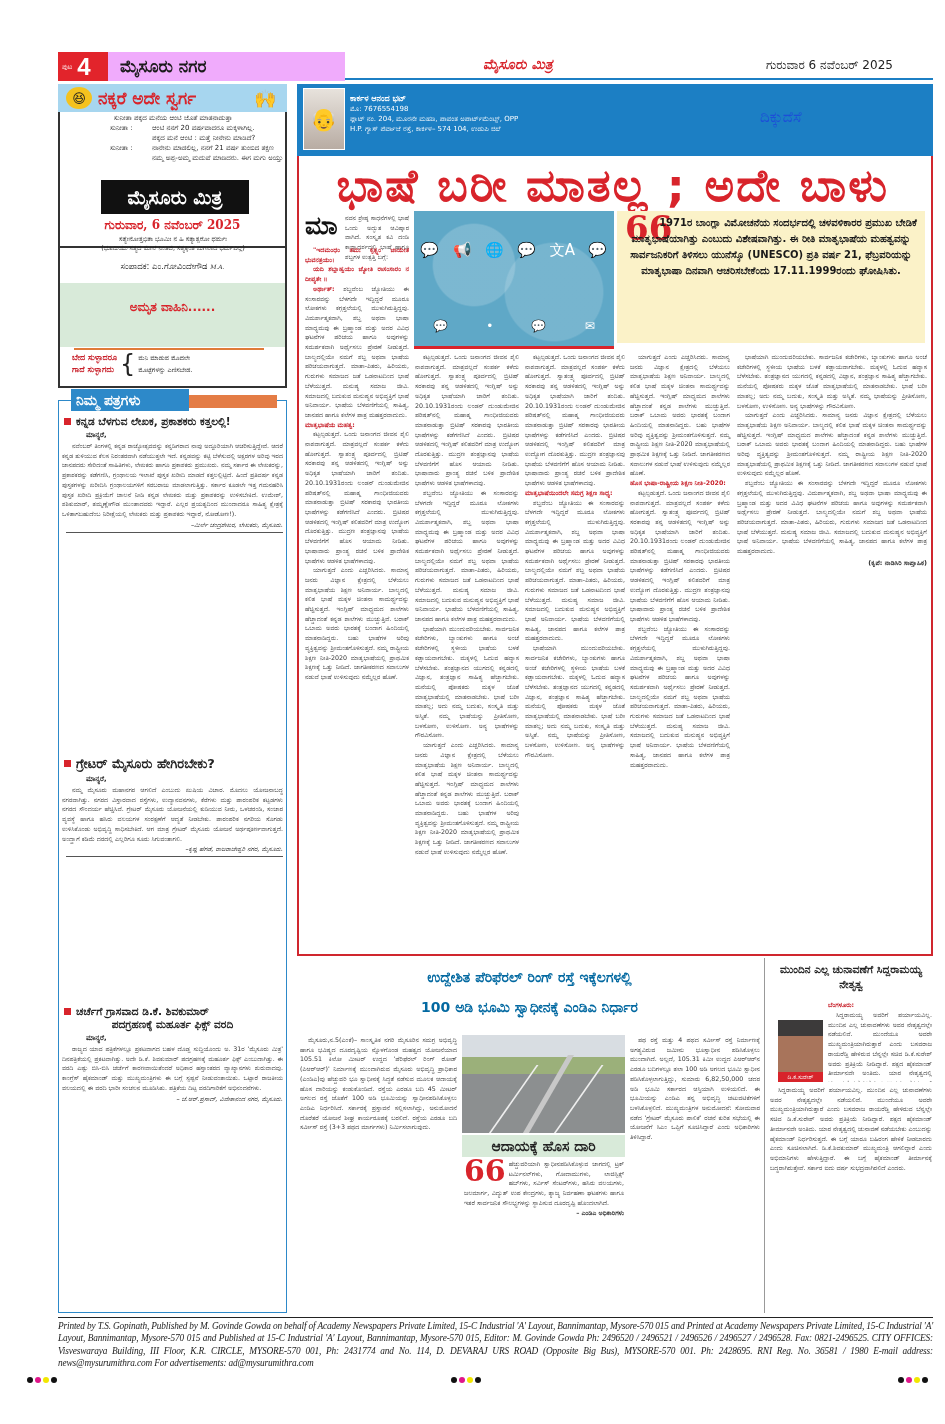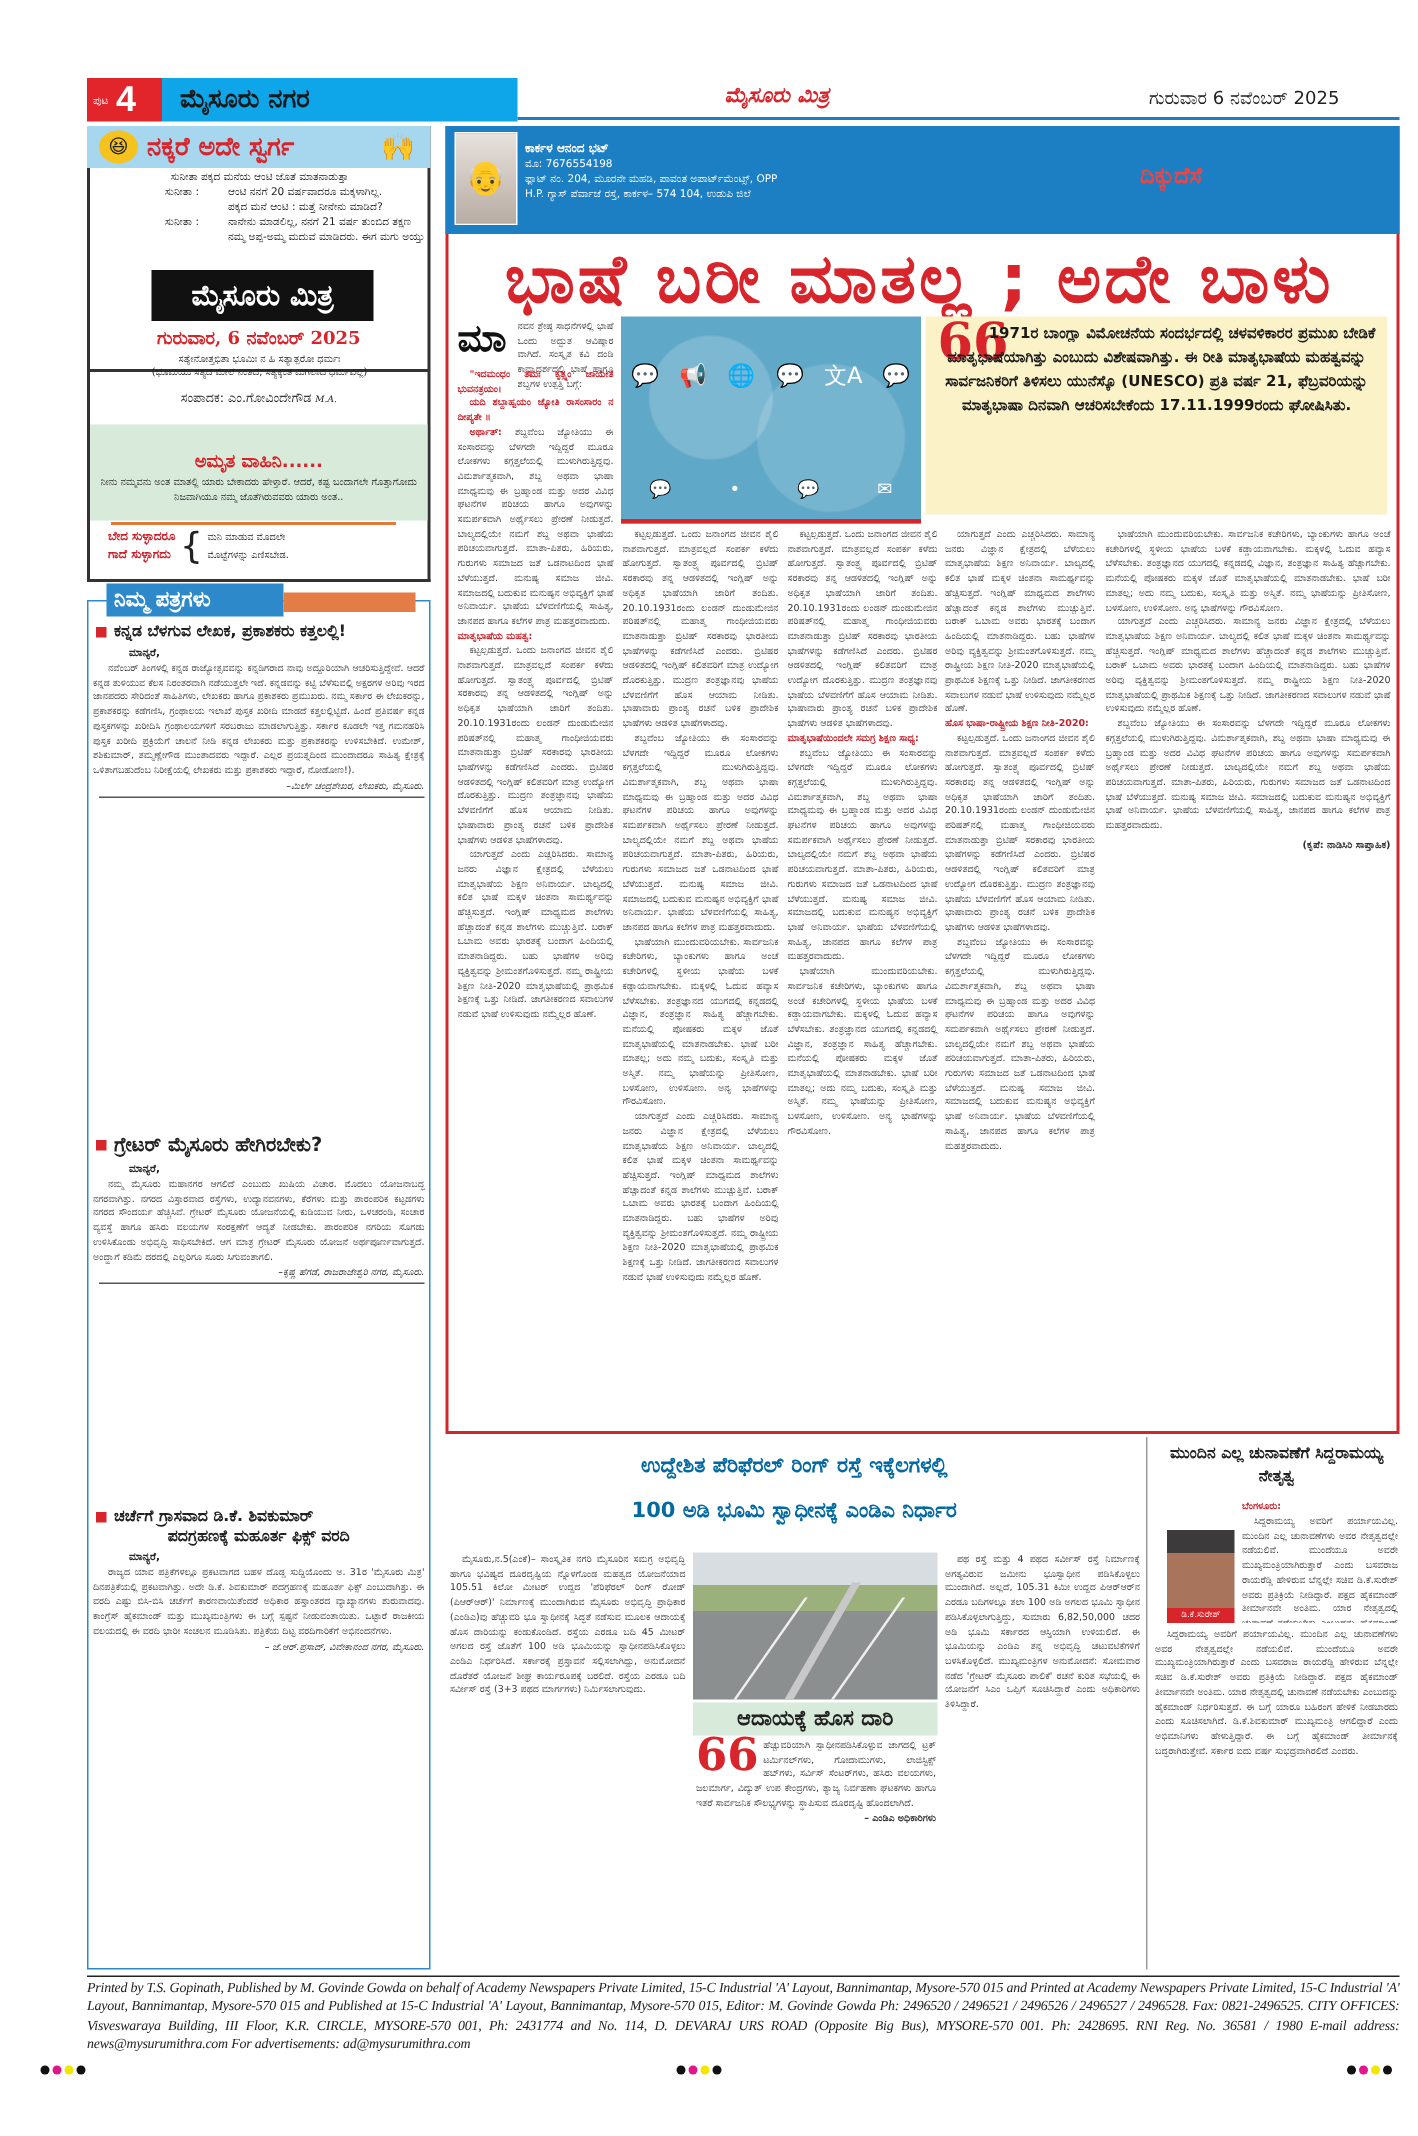--- a/index.html
+++ b/index.html
@@ -4,21 +4,21 @@
 <style>
   * { box-sizing: border-box; margin: 0; padding: 0; }
   html, body { width: 945px; height: 1424px; background: #ffffff; overflow: hidden; }
   body { font-family: "DejaVu Sans", sans-serif; color: #222; position: relative; }
 
   
   .masthead { position: absolute; left: 58px; top: 52px; width: 875px; height: 29px; }
   .page-no { position: absolute; left: 0; top: 0; width: 50px; height: 29px; background: #e2242b; color: #fff; display: flex; align-items: center; }
   .page-no .pg-label { font-size: 7px; margin-left: 4px; }
   .page-no .pg-num { font-family: "Liberation Sans", sans-serif; font-weight: 700; font-size: 24px; margin-left: 5px; }
-  .section-name { position: absolute; left: 50px; top: 0; width: 237px; height: 29px; background: #0ea5e9; font-size: 17px; font-weight: 700; padding-left: 12px; line-height: 29px; color: #1a1a1a; }
+  .section-name { position: absolute; left: 50px; top: 0; width: 237px; height: 29px; background: #f0abfc; font-size: 17px; font-weight: 700; padding-left: 12px; line-height: 29px; color: #1a1a1a; }
   .brand { position: absolute; left: 425px; top: 4px; font-size: 14px; font-weight: 700; color: #d8242b; font-style: italic; }
   .date-top { position: absolute; left: 708px; top: 6px; font-size: 12px; color: #222; }
   .rule-blue { position: absolute; left: 287px; top: 26px; width: 588px; height: 2px; background: #1c7fc4; }
 
   
   .left-box { position: absolute; left: 58px; top: 84px; width: 229px; height: 164px; border: 2px solid #333; }
   .joke-head { position: absolute; left: 58px; top: 84px; width: 229px; height: 28px; background: #a7d6ef; display: flex; align-items: center; }
   .smiley { width: 26px; height: 22px; border-radius: 50%; background: #f5c21e; margin-left: 8px; display: flex; align-items: center; justify-content: center; font-size: 13px; }
   .joke-title { color: #d8242b; font-weight: 700; font-size: 17px; margin-left: 6px; }
   .kid-icon { margin-left: auto; margin-right: 10px; font-size: 18px; }
@@ -54,21 +54,21 @@
   .letter .para { font-size: 6.3px; line-height: 9.7px; text-align: justify; text-indent: 10px; color: #333; }
   .letter .sig { font-size: 6.3px; text-align: right; margin-top: 2px; font-style: italic; }
   .letter .rule { height: 1px; background: #555; margin: 3px 0 0 4px; }
 
   
   .feature-frame { position: absolute; left: 297px; top: 84px; width: 636px; height: 872px; border: 2px solid #d0262e; }
   .author-band { position: absolute; left: 297px; top: 84px; width: 636px; height: 72px; background: #1c7fc4; }
   .author-photo { position: absolute; left: 303px; top: 88px; width: 42px; height: 62px; background: linear-gradient(#e7e2dc, #b8aca3); border: 1px solid #fff; display: flex; align-items: center; justify-content: center; font-size: 22px; color: #6b5b50; }
   .author-info { position: absolute; left: 350px; top: 94px; color: #fff; font-size: 7px; line-height: 10px; }
   .author-info .name { font-weight: 700; font-size: 8px; }
-  .column-name { position: absolute; left: 760px; top: 108px; color: #ef4444; font-size: 15px; font-weight: 700; }
+  .column-name { position: absolute; left: 760px; top: 108px; color: #1d4ed8; font-size: 15px; font-weight: 400; }
   .headline-main { position: absolute; left: 297px; top: 158px; width: 592px; text-align: right; color: #d8242b; font-size: 45px; font-weight: 700; line-height: 56px; letter-spacing: 2px; }
 
   .lang-img { position: absolute; left: 414px; top: 211px; width: 200px; height: 138px; background: #5fa8c7; border-bottom: 3px solid #d8242b; overflow: hidden; }
   .lang-img .map { position: absolute; inset: 0; background: radial-gradient(circle at 30% 40%, rgba(255,255,255,.18) 0 25%, transparent 26%), radial-gradient(circle at 70% 60%, rgba(255,255,255,.15) 0 30%, transparent 31%); }
   .lang-img .icons { position: absolute; top: 30px; left: 0; width: 100%; display: flex; justify-content: space-around; font-size: 15px; color: #fff; }
   .lang-img .word { position: absolute; top: 64px; width: 100%; text-align: center; font-family: "Liberation Sans", sans-serif; font-weight: 700; font-size: 31px; color: #fff; letter-spacing: 1px; }
   .lang-img .icons2 { position: absolute; top: 108px; left: 0; width: 100%; display: flex; justify-content: space-around; font-size: 12px; color: #fff; }
 
   .quote-box { position: absolute; left: 617px; top: 211px; width: 308px; height: 132px; background: #fbf2c8; }
   .quote-mark { position: absolute; left: 8px; top: 0; color: #d8242b; font-size: 34px; font-weight: 700; font-family: "DejaVu Serif", serif; line-height: 34px; }
@@ -145,21 +145,20 @@
   <div>ಸತ್ಯೇನೋತ್ತಭಿತಾ ಭೂಮಿಃ ನ ಹಿ ಸತ್ಯಾತ್ಪರೋ ಧರ್ಮಃ</div>
   <div>(ಭೂಮಿಯು ಸತ್ಯದ ಮೇಲೆ ನಿಂತಿದೆ, ಸತ್ಯಕ್ಕಿಂತ ಮಿಗಿಲಾದ ಧರ್ಮವಿಲ್ಲ)</div>
 </div>
 <div class="editor">
   <span>ಸಂಪಾದಕ: ಎಂ.ಗೋವಿಂದೇಗೌಡ</span>
   <i>M.A.</i>
 </div>
 
 <div class="amrutha">
   <div class="amrutha-title">ಅಮೃತ ವಾಹಿನಿ......</div>
-  <div class="amrutha-text">ನೀನು ನಮ್ಮವನು ಅಂತ ಮಾತಲ್ಲಿ ಯಾರು ಬೇಕಾದರು ಹೇಳ್ತಾರೆ. ಆದರೆ, ಕಷ್ಟ ಬಂದಾಗಲೇ ಗೊತ್ತಾಗೋದು ನಿಜವಾಗಿಯೂ ನಮ್ಮ ಜೊತೆಗಿರುವವರು ಯಾರು ಅಂತ..</div>
 </div>
 <div class="orange-rule"></div>
 <div class="proverb">
   <div class="proverb-red">
     <div>ಬೇದ ಸುಳ್ಳಾದರೂ</div>
     <div>ಗಾದೆ ಸುಳ್ಳಾಗದು</div>
   </div>
   <div class="brace">{</div>
   <div class="proverb-black">
     <div>ಮನಿ ಮಾಡುವ ಮೊದಲೇ</div>

